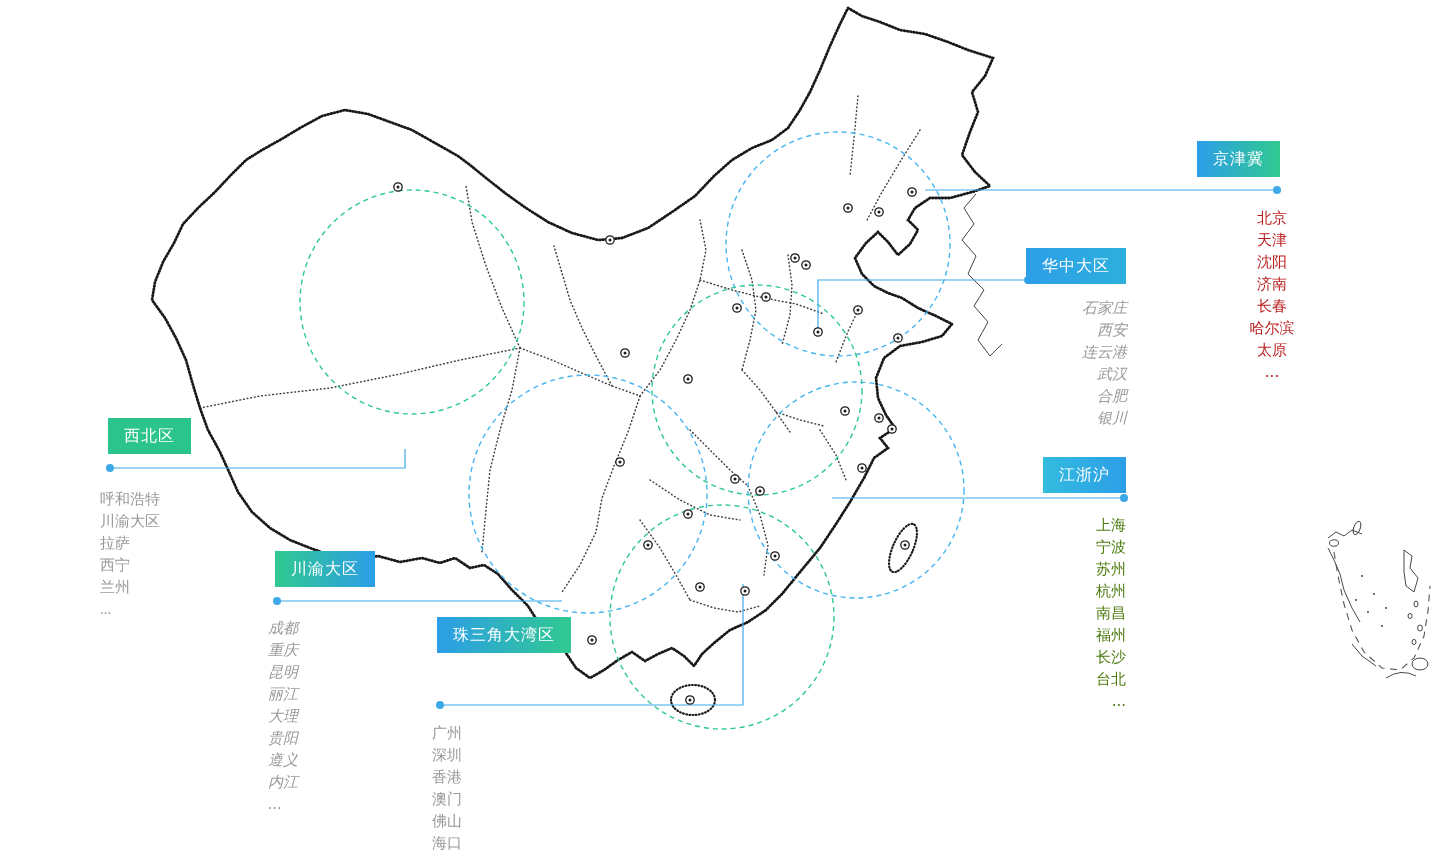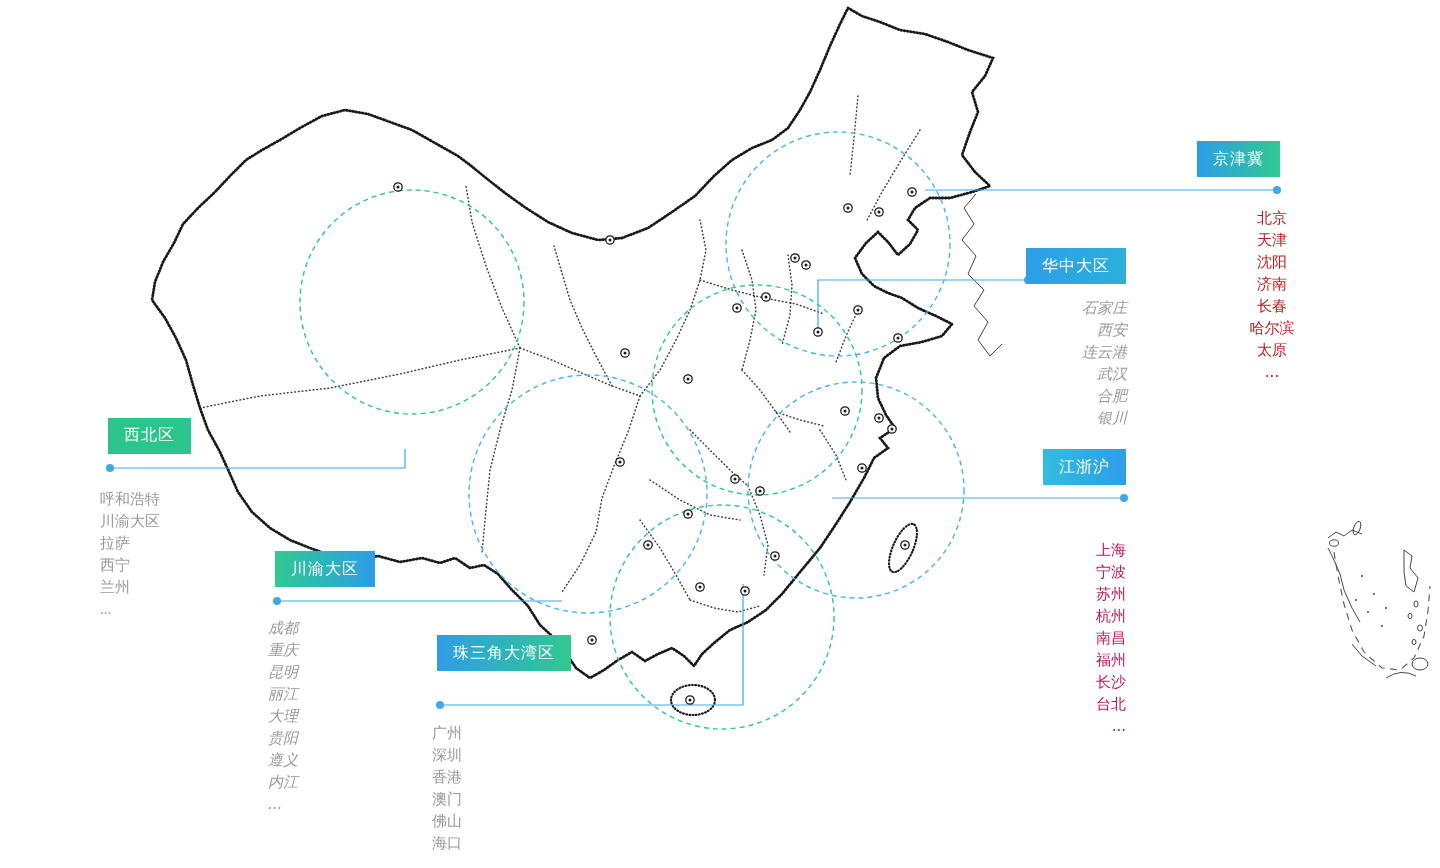--- a/index.html
+++ b/index.html
@@ -13,24 +13,24 @@
   .chip {
     position: absolute; height: 36px; line-height: 36px;
     padding: 0 16px; border-radius: 0;
     color: #ffffff; font-size: 16px; letter-spacing: 1px;
     text-align: center; white-space: nowrap;
   }
   .cities { position: absolute; font-size: 15px; }
   .cities .city { line-height: 22px; white-space: nowrap; }
   #chip-jingjinji  { left: 1197px; top: 141px; }
   #chip-huazhong   { left: 1026px; top: 224px; margin-top: 24px; }
-  #chip-xibei      { left: 108px;  top: 418px; font-family: Liberation Mono, monospace; }
+  #chip-xibei      { left: 108px;  top: 418px; }
   #chip-jiangzhehu { left: 1043px; top: 449px; }
   #chip-chuanyu    { left: 275px;  top: 551px; }
-  #chip-zhusanjiao { left: 437px;  top: 635px; }
+  #chip-zhusanjiao { left: 437px;  top: 617px; }
   #list-jingjinji  { left: 1212px; top: 207px; width: 120px; text-align: center; }
   #list-huazhong   { left: 1027px; top: 297px; width: 100px; text-align: right; }
   #list-xibei      { left: 100px;  top: 488px; width: 130px; text-align: left; }
   #list-jiangzhehu { left: 1026px; top: 514px; width: 100px; text-align: right; }
   #list-chuanyu    { left: 268px;  top: 617px; width: 120px; text-align: left; }
   #list-zhusanjiao { left: 432px;  top: 722px; width: 130px; text-align: left; }
   .inset { position: absolute; left: 1326px; top: 516px; width: 112px; height: 168px; background: #fff; }
 </style>
 </head>
 <body>
@@ -184,21 +184,21 @@
         <circle cx="592" cy="640" r="4.2" fill="#fff" stroke="#1a1a1a" stroke-width="1.3"></circle>
         <circle cx="592" cy="640" r="1.5" fill="#1a1a1a"></circle>
         <circle cx="905" cy="545" r="4.2" fill="#fff" stroke="#1a1a1a" stroke-width="1.3"></circle>
         <circle cx="905" cy="545" r="1.5" fill="#1a1a1a"></circle>
       </g>
   </svg>
 
   <div class="chip" id="chip-jingjinji" style="background: linear-gradient(90deg, rgb(45, 158, 232), rgb(48, 201, 144));">京津冀</div>
   <div class="chip" id="chip-huazhong" style="background: linear-gradient(90deg, rgb(45, 158, 232), rgb(45, 176, 220));">华中大区</div>
   <div class="chip" id="chip-xibei" style="background: linear-gradient(90deg, rgb(43, 196, 140), rgb(43, 196, 140));">西北区</div>
-  <div class="chip" id="chip-jiangzhehu" style="background: linear-gradient(90deg, rgb(50, 188, 224), rgb(45, 158, 232));">江浙沪</div>
+  <div class="chip" id="chip-jiangzhehu" style="background: linear-gradient(90deg, rgb(50, 188, 224), rgb(45, 158, 232)); margin-top: 8px;">江浙沪</div>
   <div class="chip" id="chip-chuanyu" style="background: linear-gradient(90deg, rgb(48, 201, 144), rgb(45, 158, 232));">川渝大区</div>
   <div class="chip" id="chip-zhusanjiao" style="background: linear-gradient(90deg, rgb(45, 158, 232), rgb(48, 201, 144));">珠三角大湾区</div>
 
   <div class="cities" id="list-jingjinji" style="color: #b91c1c;">
       <div class="city">北京</div>
       <div class="city">天津</div>
       <div class="city">沈阳</div>
       <div class="city">济南</div>
       <div class="city">长春</div>
       <div class="city">哈尔滨</div>
@@ -214,21 +214,21 @@
       <div class="city">银川</div>
     </div>
   <div class="cities" id="list-xibei" style="color: rgb(153, 153, 153); font-family: Liberation Serif, serif;">
       <div class="city">呼和浩特</div>
       <div class="city">川渝大区</div>
       <div class="city">拉萨</div>
       <div class="city">西宁</div>
       <div class="city">兰州</div>
       <div class="city">...</div>
     </div>
-  <div class="cities" id="list-jiangzhehu" style="color: #be185d; margin-top: 25px;">
+  <div class="cities" id="list-jiangzhehu" style="color: #4d7c0f;">
       <div class="city">上海</div>
       <div class="city">宁波</div>
       <div class="city">苏州</div>
       <div class="city">杭州</div>
       <div class="city">南昌</div>
       <div class="city">福州</div>
       <div class="city">长沙</div>
       <div class="city">台北</div>
       <div class="city">...</div>
     </div>

